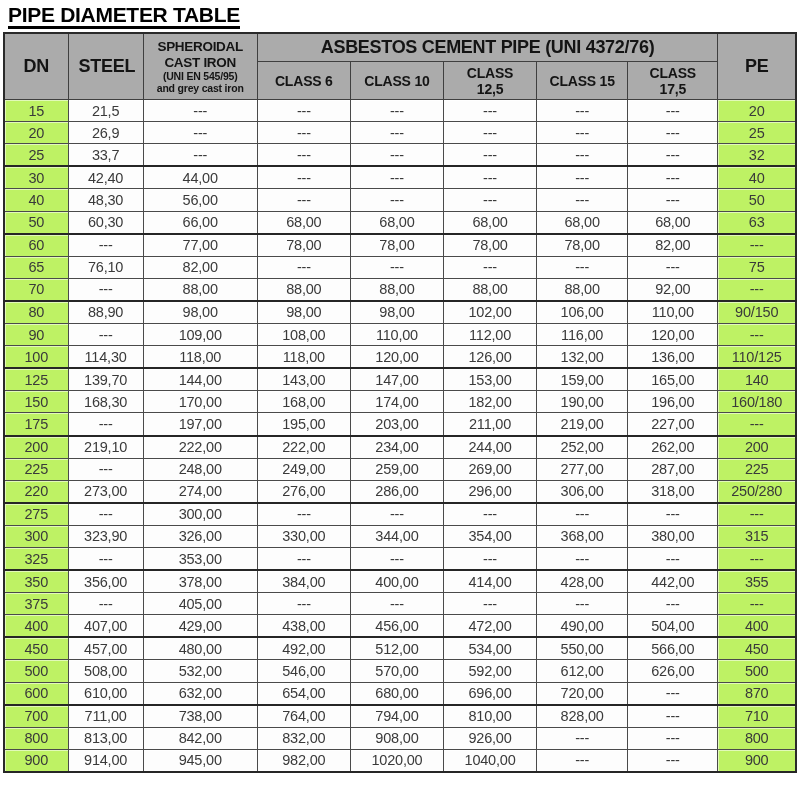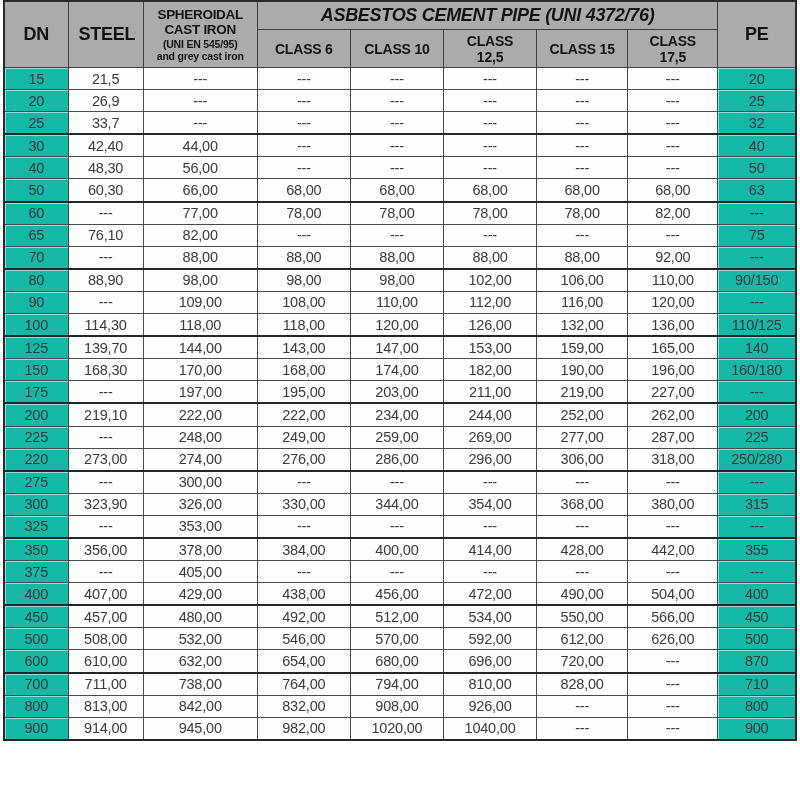--- a/index.html
+++ b/index.html
@@ -37,50 +37,51 @@
   .pipe-table th {
     background: #ababab;
     color: #141414;
     border: 1px solid #3f3f3f;
     font-weight: bold;
     padding: 1px 10px;
     text-align: center;
     vertical-align: middle;
   }
   .th-main { font-size: 18px; letter-spacing: -0.3px; }
-  .th-group { font-size: 18px; letter-spacing: -0.3px; height: 25px; font-style: italic; }
+  .th-group { font-size: 18px; letter-spacing: -0.3px; height: 25px; }
   .th-class { font-size: 14px; height: 35px; letter-spacing: -0.2px; }
   .iron-big { font-size: 13.5px; line-height: 1.12; letter-spacing: -0.3px; display: block; }
   .iron-small { font-size: 10.5px; line-height: 1.15; letter-spacing: -0.2px; display: block; }
   .pipe-table td {
     background: #fdfdfd;
     border: 1px solid #4a4a4a;
     box-shadow: inset 0 1px 0 rgba(255,255,255,0.9);
     text-align: center;
     vertical-align: middle;
     font-size: 14.5px;
     color: #3a3a3a;
     height: 21.1px;
     padding: 0;
     letter-spacing: -0.2px;
   }
   .pipe-table td.col-dn,
   .pipe-table td.col-pe {
-    background: #14b8a6;
+    background: #bef264;
     box-shadow: inset 1px 1px 0 rgba(255,255,255,0.55);
   }
   
   tbody tr:nth-child(3n) td {
     border-bottom: 2px solid #262626;
   }
 </style>
 </head>
 <body>
 
 <div class="page">
+  <span class="title">PIPE DIAMETER TABLE</span>
 
   <table class="pipe-table">
     <colgroup>
       <col style="width:64px">
       <col style="width:75px">
       <col style="width:114px">
       <col style="width:93px">
       <col style="width:93px">
       <col style="width:93px">
       <col style="width:91px">

